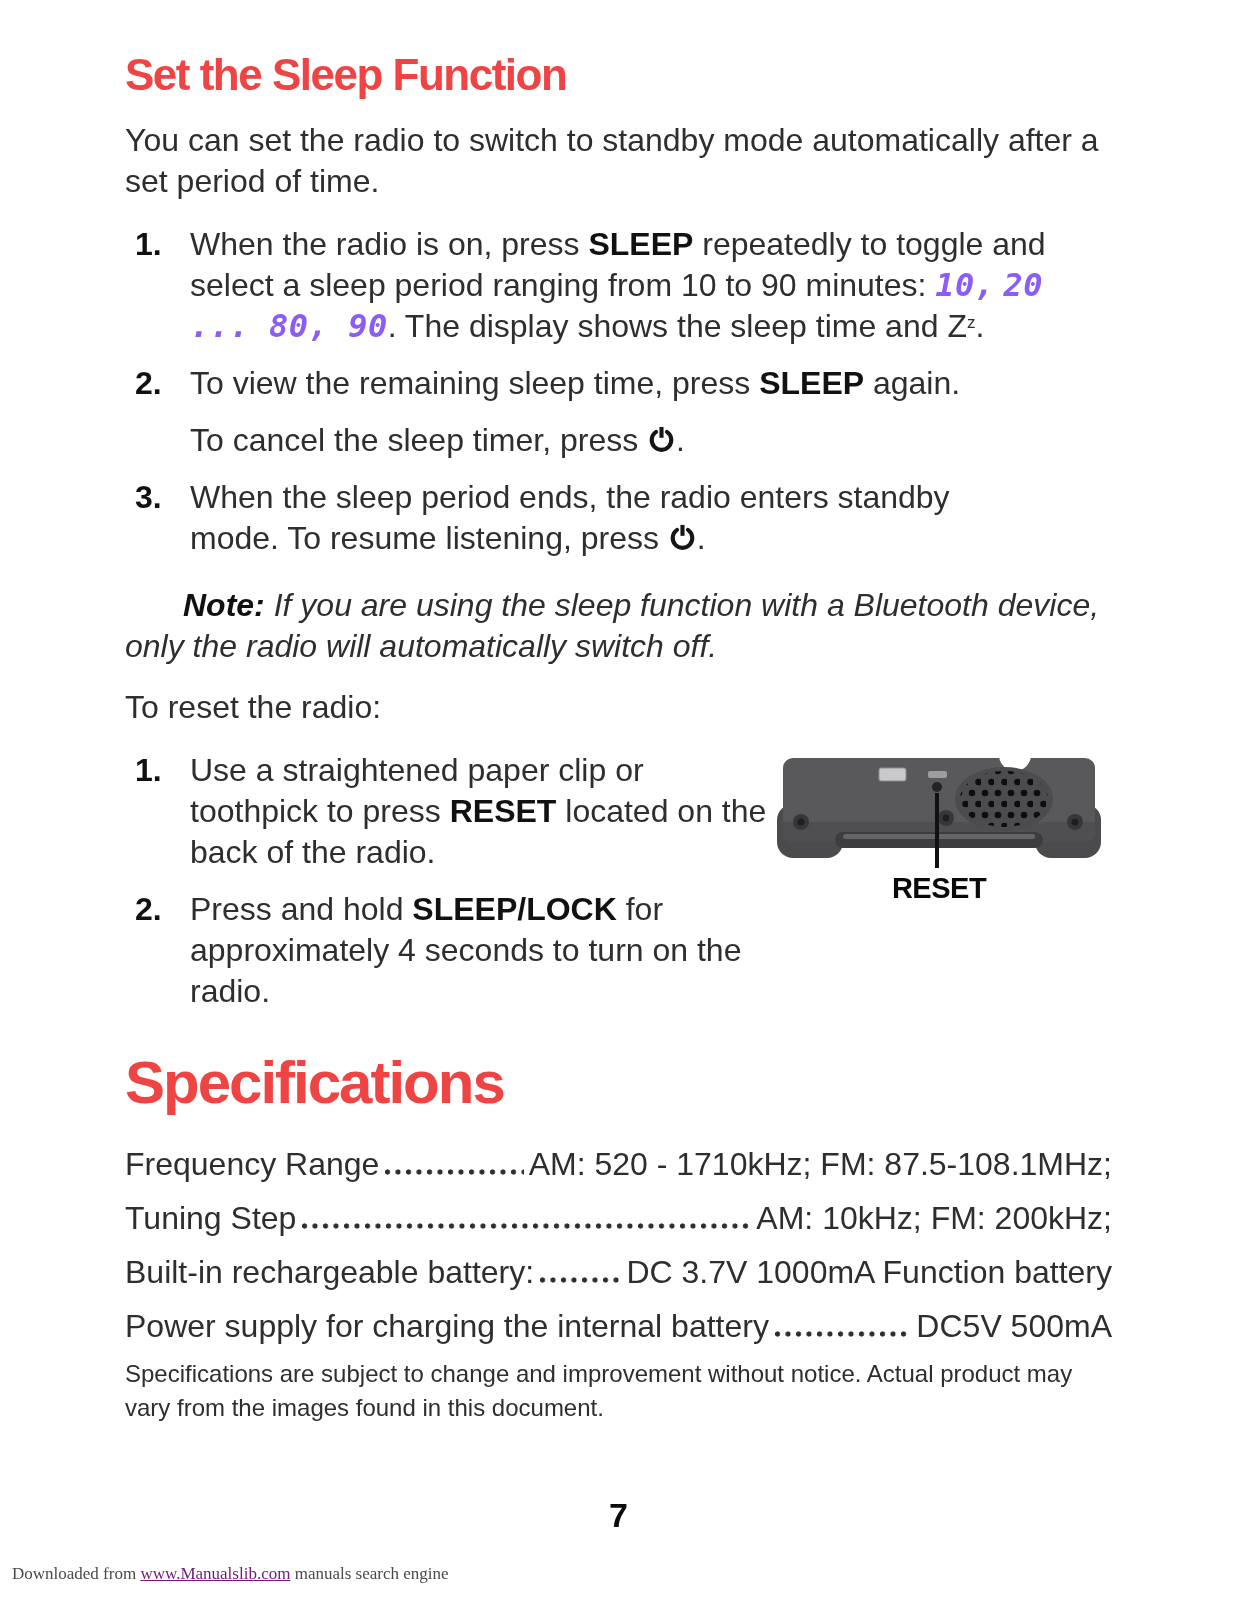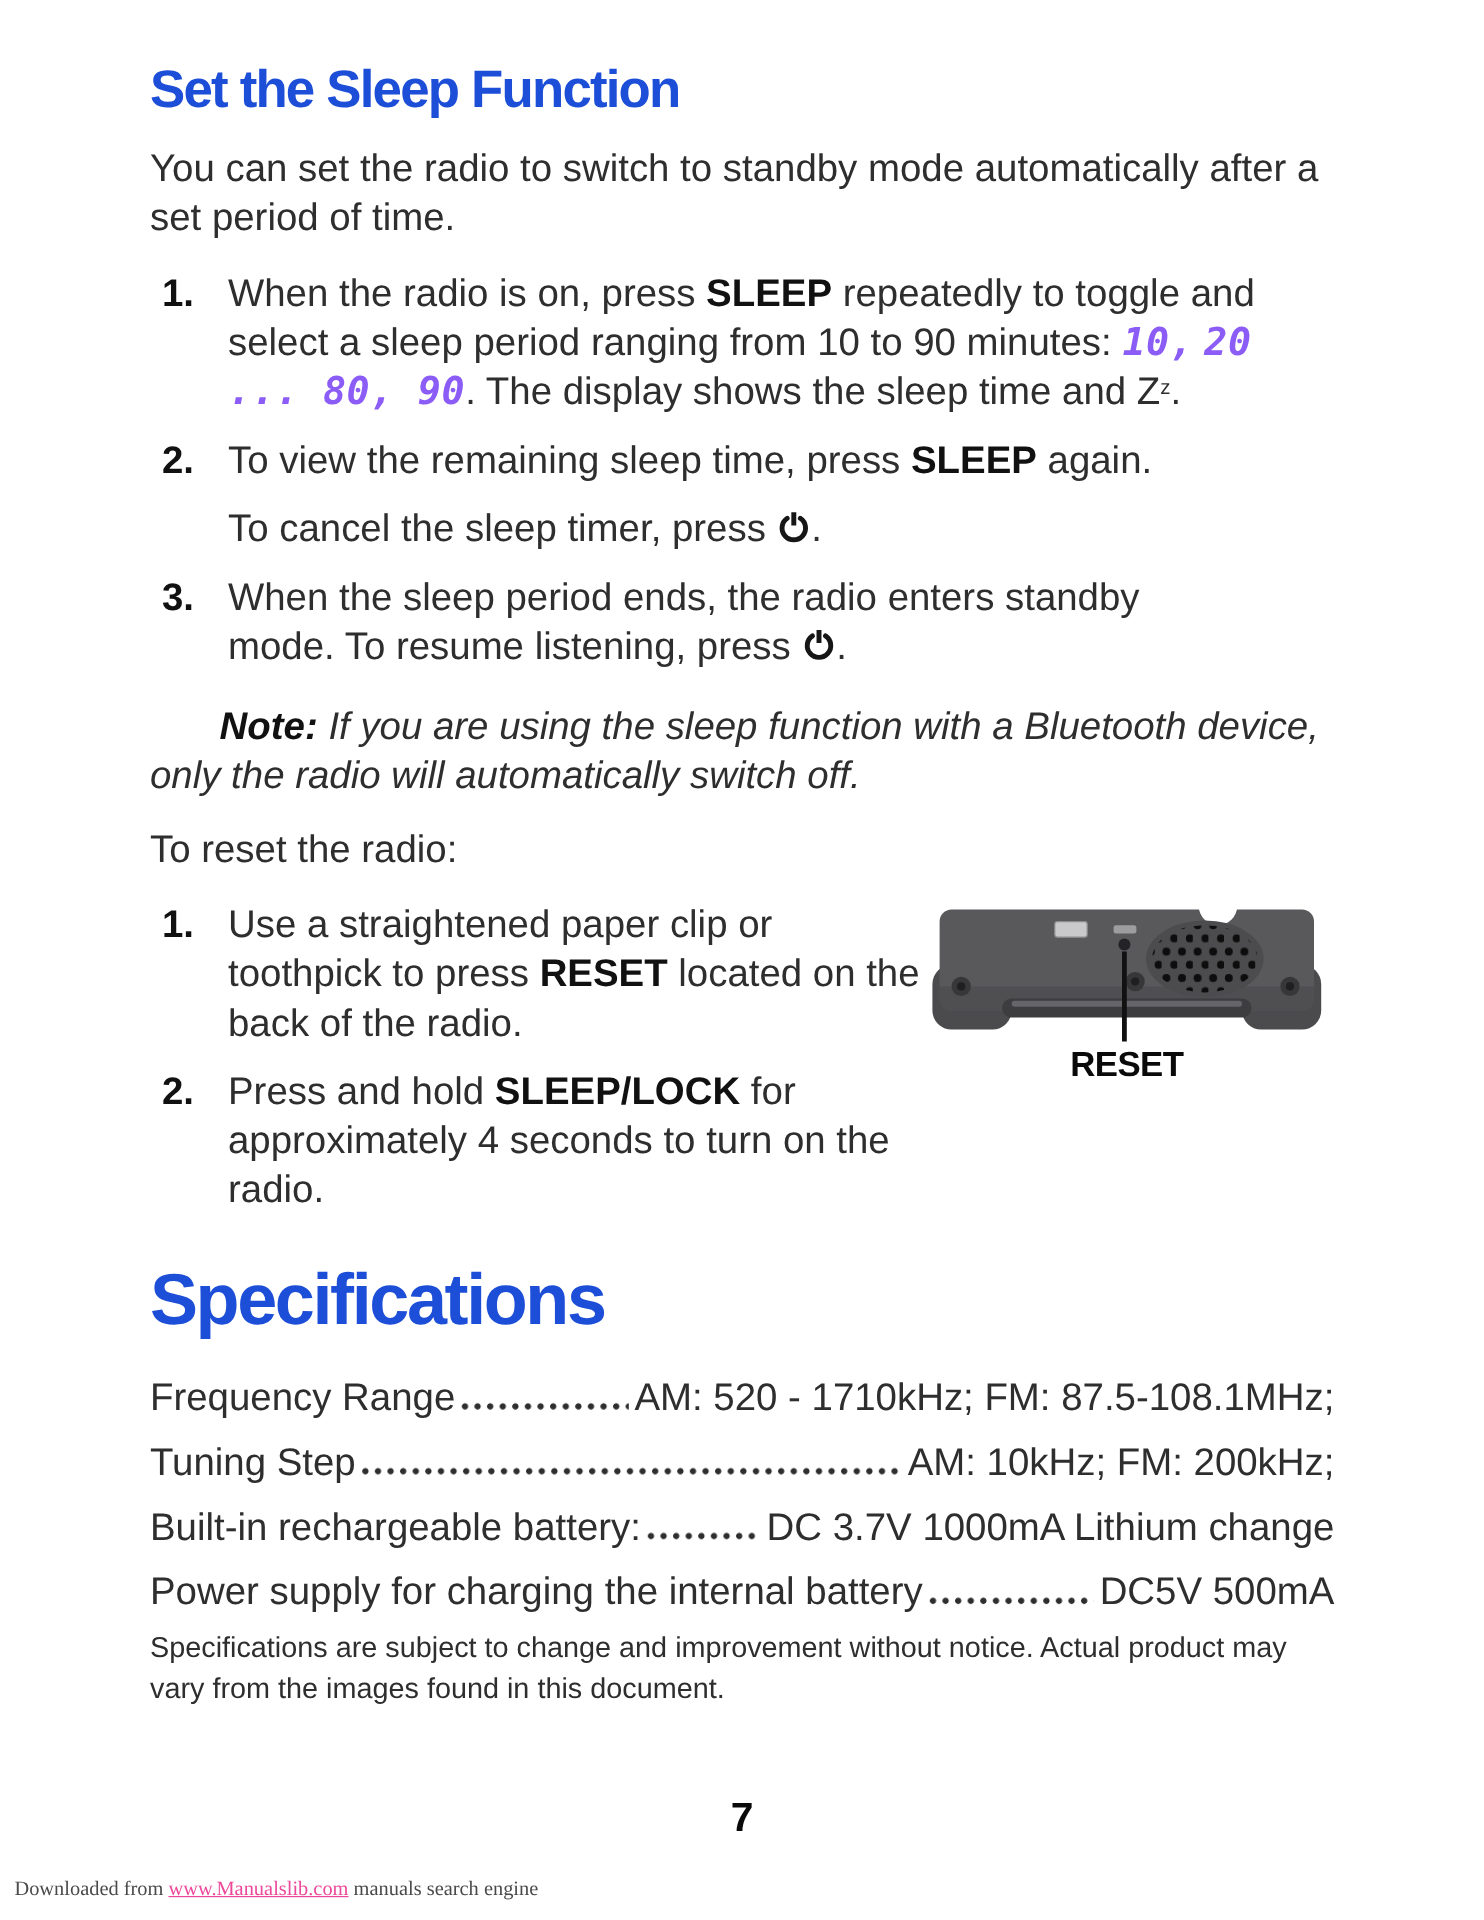--- a/index.html
+++ b/index.html
@@ -4,21 +4,21 @@
 <style>
   html,body{margin:0;padding:0;}
   body{
     width:1237px;height:1600px;position:relative;background:#ffffff;
     font-family:"Liberation Sans","DejaVu Sans",sans-serif;
     color:#2e2e2e;overflow:hidden;
     -webkit-font-smoothing:antialiased;
   }
   .content{padding:50px 125px 0 125px;}
 
-  h1,h2{color:#1d4ed8;margin:0;font-weight:700;}
+  h1,h2{color:#ef4444;margin:0;font-weight:700;}
   .h-small{font-size:44px;line-height:50px;letter-spacing:-1.5px;}
   .h-big{font-size:60px;line-height:66px;letter-spacing:-2px;}
 
   p{margin:0;font-size:32px;line-height:41px;font-weight:300;}
   .mt-p{margin-top:20px;}
 
   .steps{margin-top:22px;}
   .step{display:flex;align-items:flex-start;margin-top:16px;}
   .step:first-child{margin-top:0;}
   .step-num{flex:none;width:55px;margin-left:10px;font-weight:700;font-size:32px;line-height:41px;color:#111;}
@@ -51,21 +51,21 @@
   .spec-label,.spec-value{white-space:nowrap;}
   .leader{flex:1 1 auto;min-width:14px;height:13px;margin:0 5px 7px 5px;
     background-image:radial-gradient(circle at 3.5px 7px,#2e2e2e 2.3px,rgba(0,0,0,0) 2.9px);
     background-size:10.5px 13px;background-repeat:repeat-x;}
   .disclaimer{margin-top:10px;font-size:24px;line-height:34px;}
 
   .page-num{position:absolute;left:0;top:1496px;width:1237px;text-align:center;
     font-size:34px;font-weight:700;color:#0a0a0a;}
   .footer{position:absolute;left:12px;top:1564px;font-family:"Liberation Serif","DejaVu Serif",serif;
     font-size:17px;color:#4a4a4a;}
-  .footer a{color:#ec4899;text-decoration:underline;cursor:pointer;margin-top:20px;}
+  .footer a{color:#701a75;text-decoration:underline;cursor:pointer;margin-top:20px;}
 </style>
 </head>
 <body>
 
 <div class="content">
 
   <h2 class="h-small">Set the Sleep Function</h2>
 
   <p class="mt-p">You can set the radio to switch to standby mode automatically after a set period of time.</p>
 
@@ -181,21 +181,21 @@
       <span class="spec-value">AM: 520 - 1710kHz; FM: 87.5-108.1MHz;</span>
     </div>
     <div class="spec-row">
       <span class="spec-label">Tuning Step</span>
       <span class="leader"></span>
       <span class="spec-value">AM: 10kHz; FM: 200kHz;</span>
     </div>
     <div class="spec-row">
       <span class="spec-label">Built-in rechargeable battery:</span>
       <span class="leader"></span>
-      <span class="spec-value">DC 3.7V 1000mA Lithium change</span>
+      <span class="spec-value">DC 3.7V 1000mA Function battery</span>
     </div>
     <div class="spec-row">
       <span class="spec-label">Power supply for charging the internal battery</span>
       <span class="leader"></span>
       <span class="spec-value">DC5V 500mA</span>
     </div>
   </div>
 
   <p class="disclaimer">Specifications are subject to change and improvement without notice. Actual product may vary from the images found in this document.</p>
 

